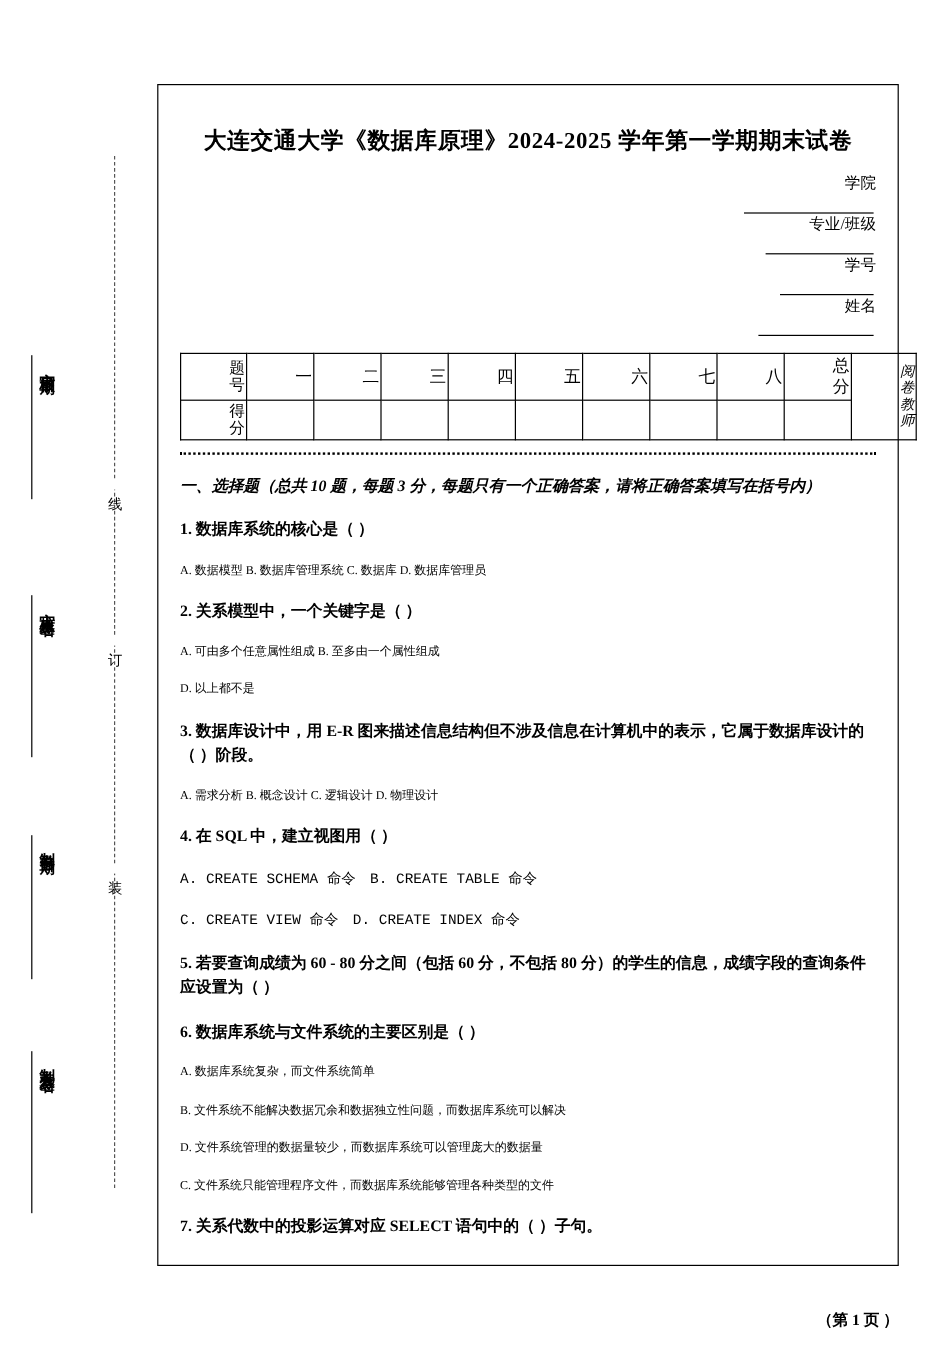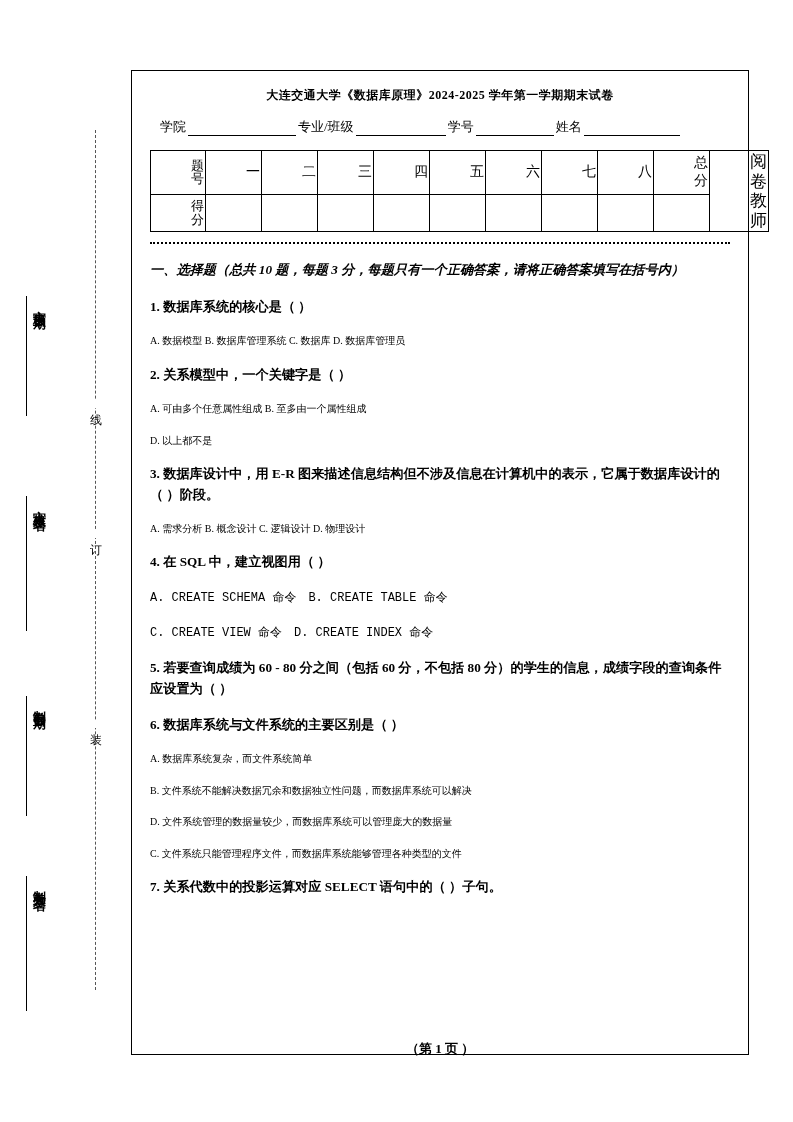--- a/index.html
+++ b/index.html
@@ -77,32 +77,33 @@
     height: 985px;
     border: 1px solid #000;
     box-sizing: border-box;
     padding: 14px 18px 0 18px;
   }
 
   .exam-title {
     text-align: center;
     font-family: "Liberation Serif", serif;
     font-weight: bold;
-    font-size: 12px;
+    font-size: 19px;
     letter-spacing: 0.5px;
-    margin: 2px 0 14px 0;
+    margin: 19px 0 14px 0;
     white-space: nowrap;
   }
 
   .id-line {
     display: flex;
     align-items: flex-end;
     font-size: 13px;
     font-family: "Liberation Serif", serif;
     margin: 0 0 14px 10px;
+    flex-direction: column;
   }
   .id-line .lbl { white-space: nowrap; }
   .id-line .blank {
     border-bottom: 1px solid #000;
     height: 15px;
     margin: 0 2px;
   }
   .b1 { width: 108px; }
   .b2 { width: 90px; }
   .b3 { width: 78px; }
@@ -124,21 +125,22 @@
     padding-left: 40px;
   }
   table.score td.hdr {
     width: 30px;
     line-height: 1.05;
     font-size: 13px;
   }
   table.score td.teacher {
     width: 62px;
     line-height: 1.15;
-    font-size: 17px;
+    font-size: 12px;
+    font-style: italic;
   }
 
   .dotted-sep {
     border-top: 2px dotted #000;
     margin: 8px 0 12px 0;
   }
 
   
   .body {
     font-size: 13.2px;
@@ -162,23 +164,23 @@
   }
   .opt-cn {
     font-family: "Liberation Serif", serif;
     font-weight: normal;
     font-size: 10px;
   }
 
   .footer {
     position: absolute;
     left: 131px;
-    top: 1040px;
+    top: 1091px;
     width: 618px;
-    text-align: center;
+    text-align: right;
     font-family: "Liberation Serif", serif;
     font-weight: bold;
     font-size: 13px;
   }
 </style>
 </head>
 <body>
 
 <div class="left-margin">
   <div class="vtext" style="left:30px; top:300px;">审核日期:</div>

